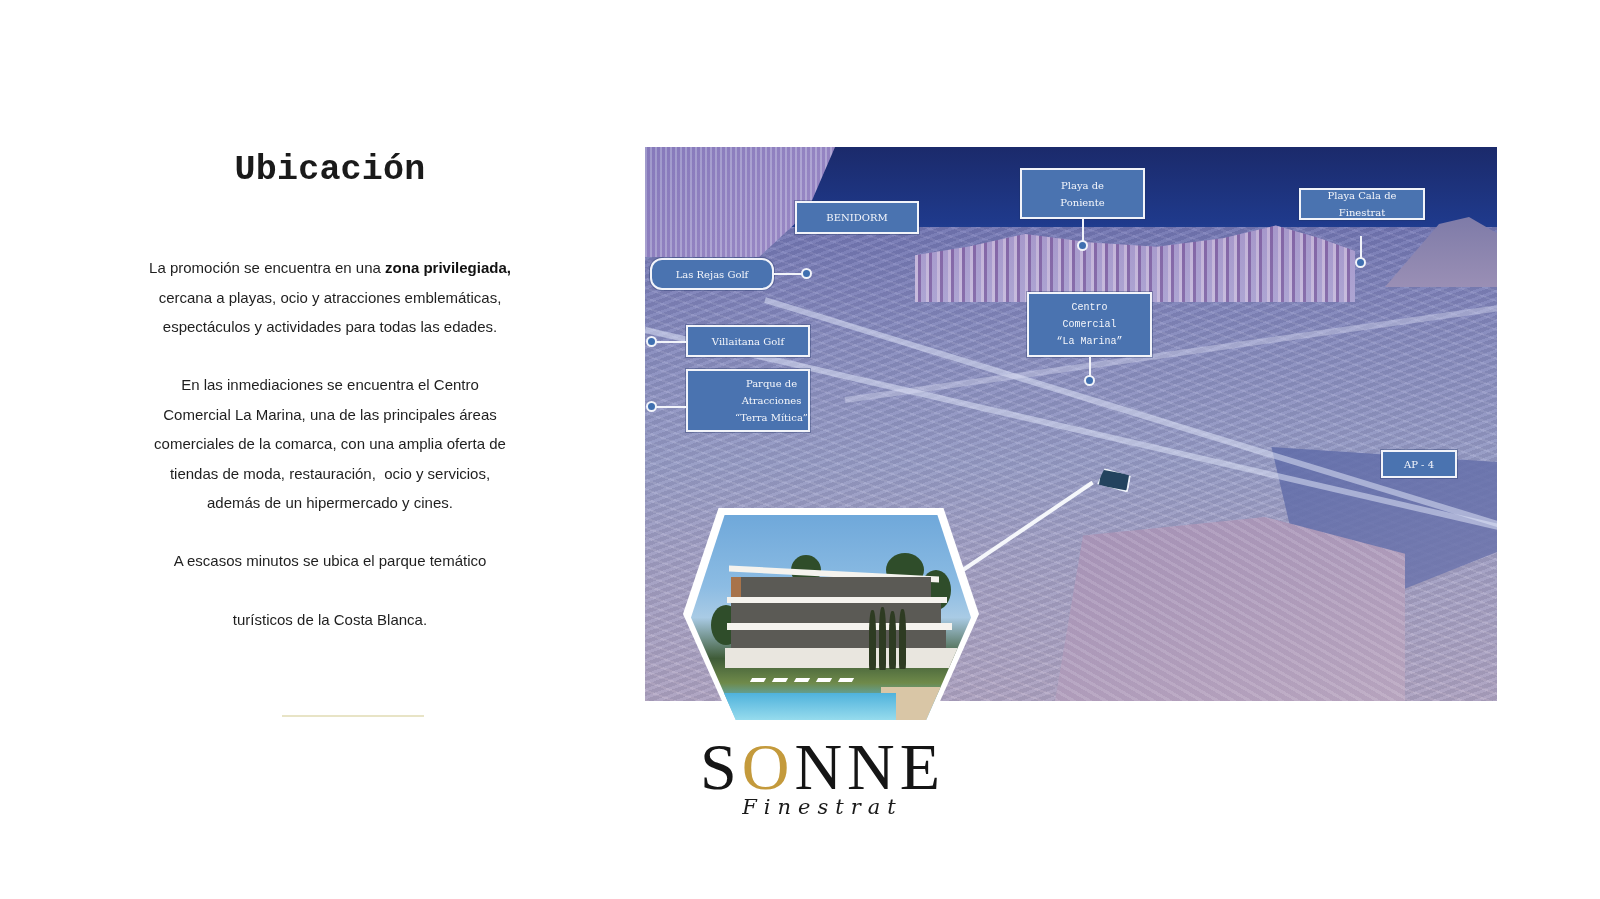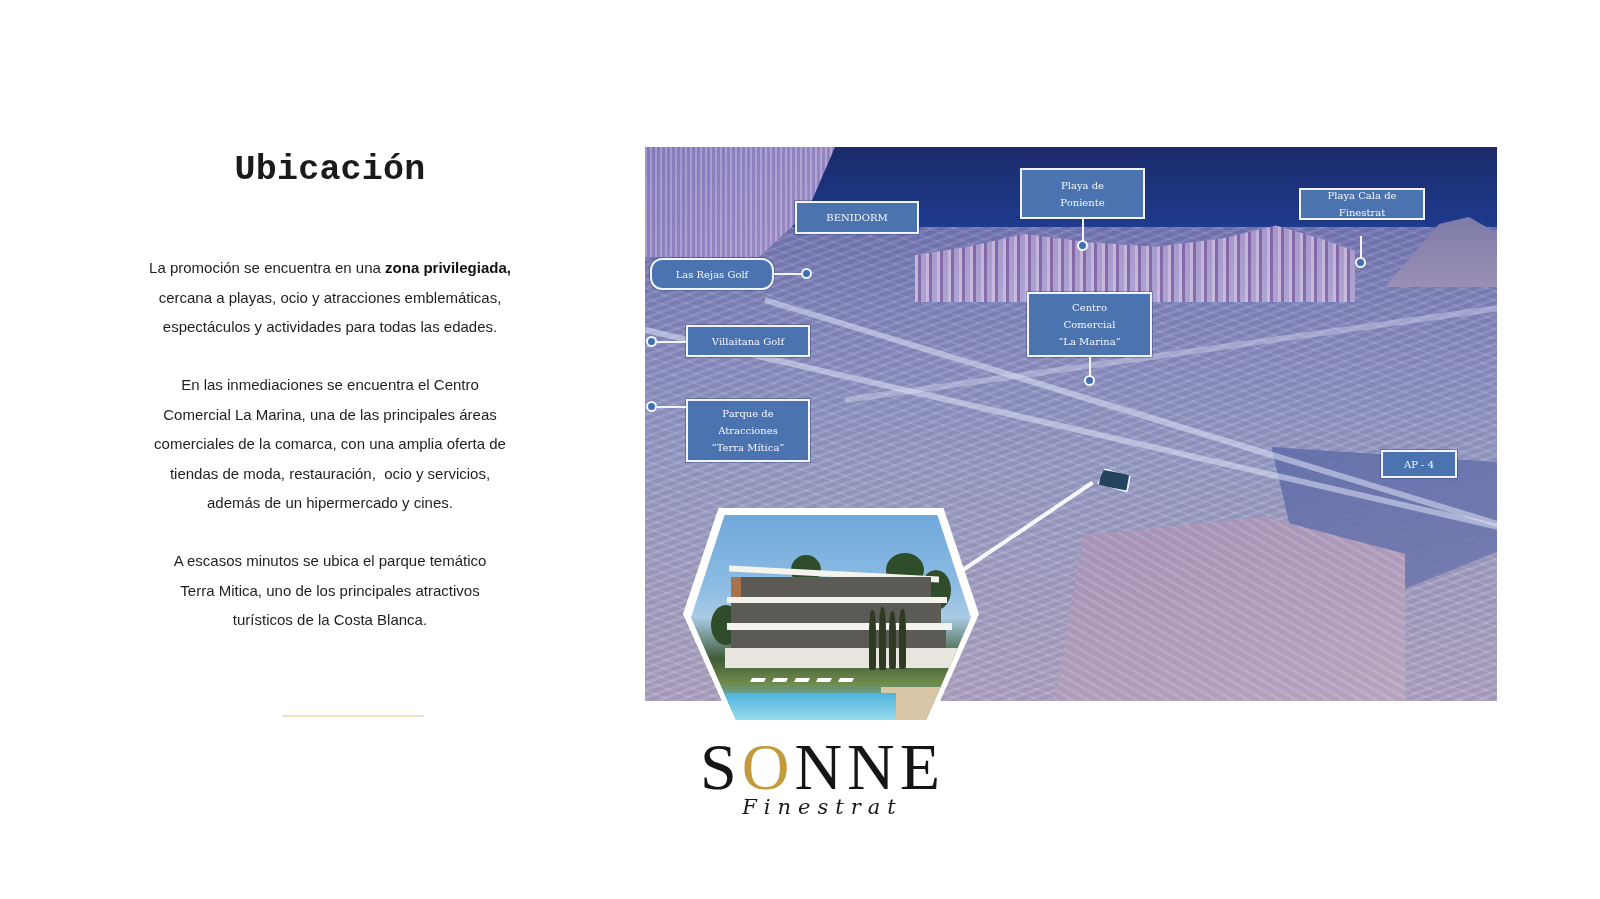--- a/index.html
+++ b/index.html
@@ -153,21 +153,21 @@
 <p class="copy p2">
   <span>En las inmediaciones se encuentra el Centro</span><br>
   <span>Comercial La Marina, una de las principales áreas</span><br>
   <span>comerciales de la comarca, con una amplia oferta de</span><br>
   <span style="white-space:pre">tiendas de moda, restauración,  ocio y servicios,</span><br>
   <span>además de un hipermercado y cines.</span>
 </p>
 
 <p class="copy p3">
   <span>A escasos minutos se ubica el parque temático</span><br>
-  <span>Terra Mitica, uno de los principales atractivos</span><br>
+  <br>
   <span>turísticos de la Costa Blanca.</span>
 </p>
 
 <div class="divider"></div>
 
 <div class="map">
   <div class="sea"></div>
   <div class="land"></div>
   <div class="city-left"></div>
   <div class="skyline"></div>
@@ -202,29 +202,29 @@
 </div>
 <div class="connector" style="left:774px;top:273px;width:28px;height:2px;"></div>
 <div class="dot" style="left:801px;top:268px;"></div>
 
 <div class="label" style="left:686px;top:325px;width:124px;height:32px;">
   <span>Villaitana Golf</span>
 </div>
 <div class="connector" style="left:655px;top:341px;width:31px;height:2px;"></div>
 <div class="dot" style="left:646px;top:336px;"></div>
 
-<div class="label" style="left:1027px;top:292px;width:125px;height:65px;">
+<div class="label" style="left:1027px;top:292px;width:125px;height:65px;font-family:Liberation Mono, monospace;">
   <span>Centro
 Comercial
 “La Marina”</span>
 </div>
 <div class="connector" style="left:1089px;top:357px;width:2px;height:20px;"></div>
 <div class="dot" style="left:1084px;top:375px;"></div>
 
-<div class="label" style="left:686px;top:399px;width:124px;height:63px;">
+<div class="label" style="left:686px;top:369px;width:124px;height:63px;justify-content:flex-end;">
   <span>Parque de
 Atracciones
 “Terra Mítica”</span>
 </div>
 <div class="connector" style="left:655px;top:406px;width:31px;height:2px;"></div>
 <div class="dot" style="left:646px;top:401px;"></div>
 
 <div class="label" style="left:1381px;top:450px;width:76px;height:28px;">
   <span>AP - 4</span>
 </div>

